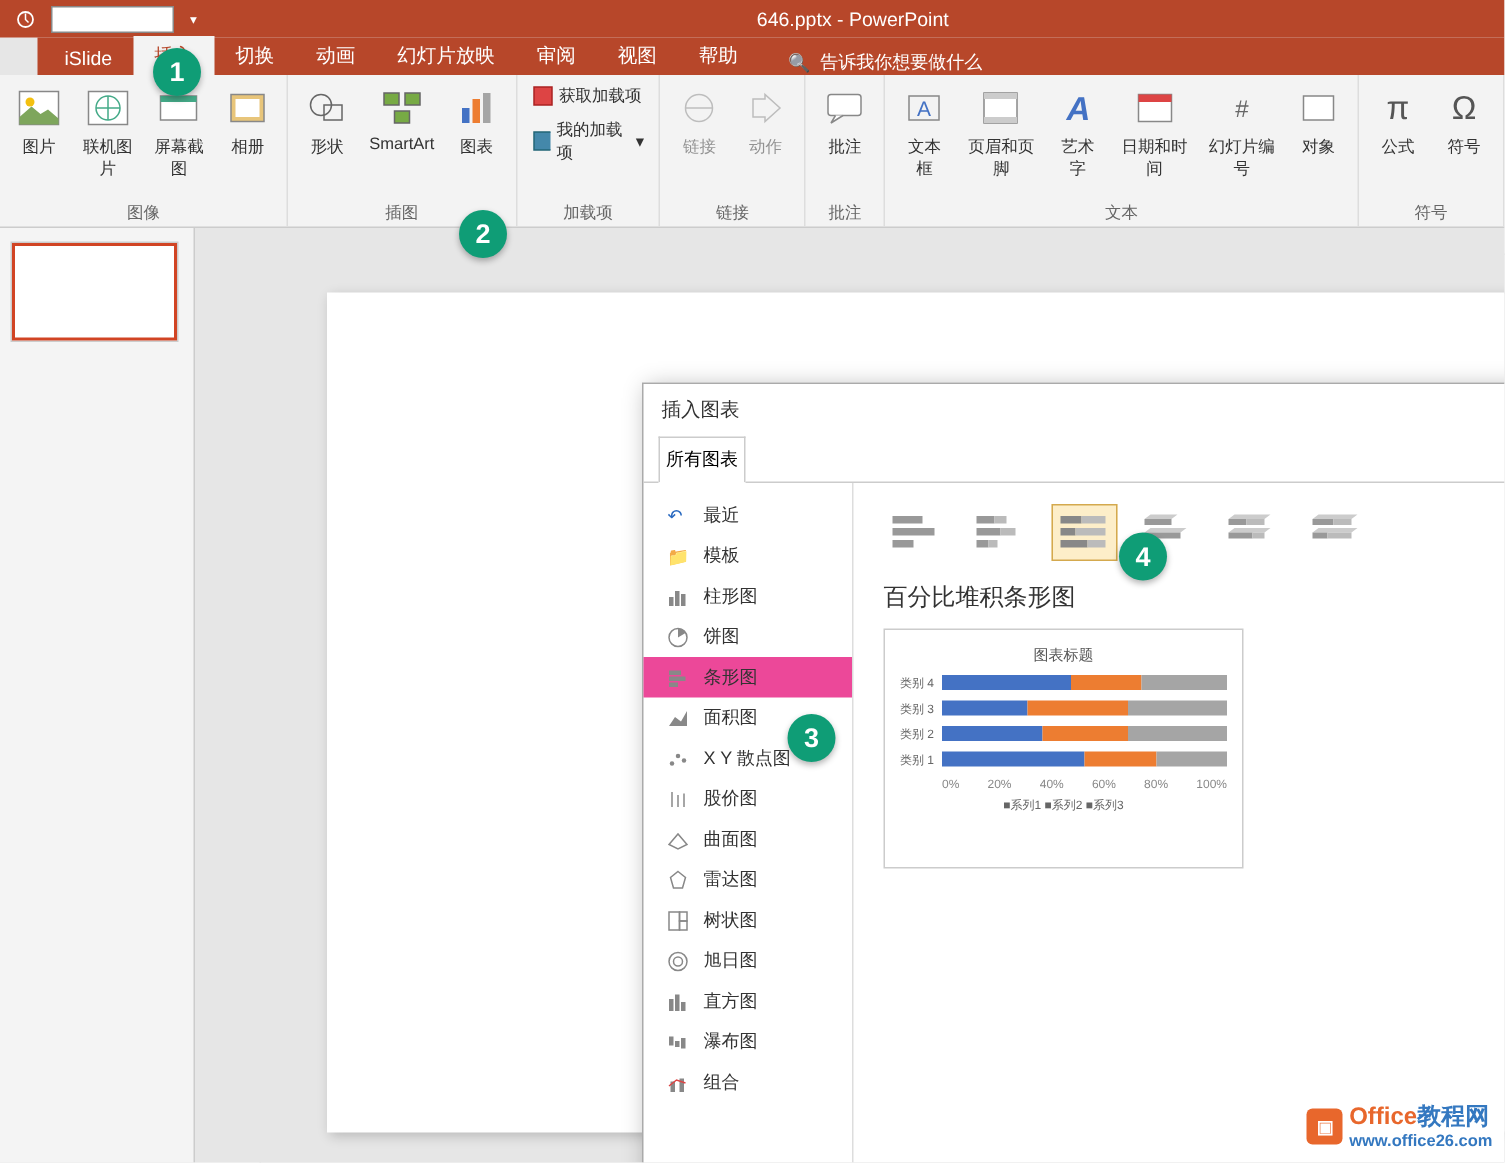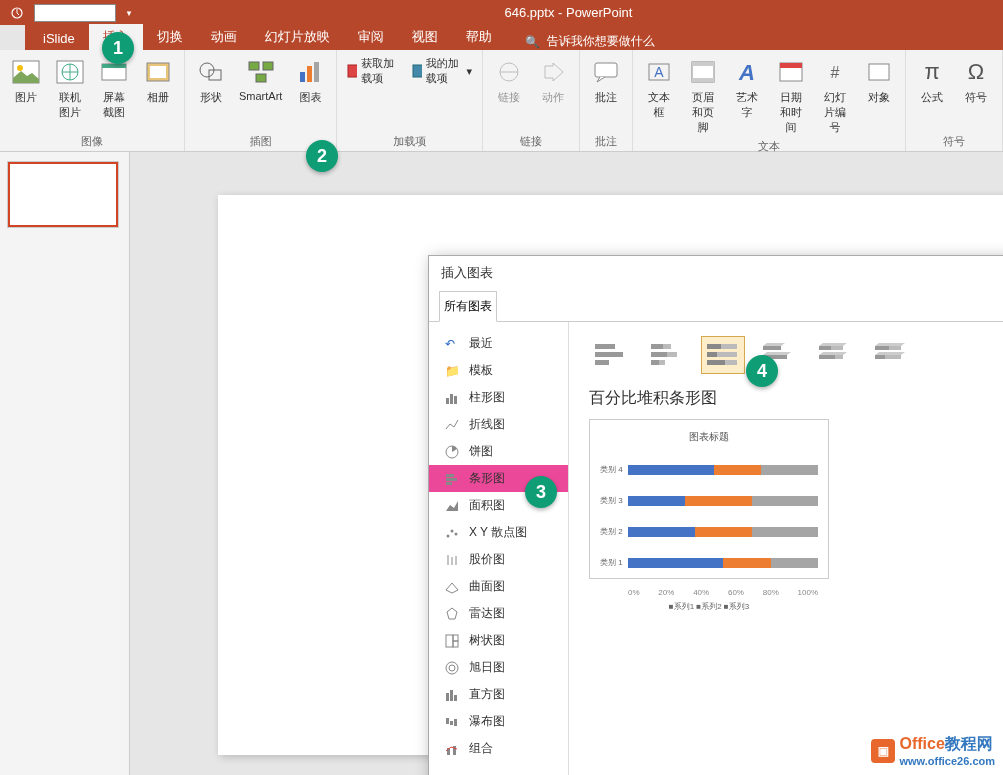--- a/index.html
+++ b/index.html
@@ -15,21 +15,21 @@
 .tab { padding:4px 14px; font-size:13px; cursor:pointer; position:relative; }
 .tab.active { background:#f3f3f3; color:#b7472a; }
 
 .ribbon { height:102px; background:#f3f3f3; border-bottom:1px solid #ccc; display:flex; }
 .group { border-right:1px solid #ddd; display:flex; flex-direction:column; padding:4px 6px 2px; }
 .group-body { flex:1; display:flex; gap:4px; align-items:flex-start; }
 .group-label { text-align:center; color:#666; font-size:11px; padding-top:2px; }
 .rbtn { display:flex; flex-direction:column; align-items:center; gap:2px; cursor:pointer; padding:2px 4px; min-width:40px; }
 .rbtn-icon { width:32px; height:32px; display:flex; align-items:center; justify-content:center; }
 .rbtn-label { font-size:11px; color:#333; text-align:center; }
-.rstack { display:flex; gap:4px; justify-content:center; }
+.rstack { display:flex; flex-direction:column; gap:4px; justify-content:center; }
 .rstack-item { display:flex; align-items:center; gap:4px; font-size:11px; color:#333; cursor:pointer; padding:2px 4px; }
 
 .tell-me { display:flex; align-items:center; gap:6px; color:#fff; font-size:12px; margin-left:20px; }
 
 .workspace { position:absolute; top:152px; left:0; right:0; bottom:0; display:flex; background:#e6e6e6; }
 .thumb-pane { width:130px; background:#f4f4f4; border-right:1px solid #ccc; padding:10px 8px; }
 .thumb { width:110px; height:65px; background:#fff; border:2px solid #d14424; box-shadow:0 0 0 1px #ccc; }
 
 .ruler-h { position:absolute; top:152px; left:174px; right:0; height:18px; background:#f4f4f4; border-bottom:1px solid #ccc; font-size:9px; color:#666; overflow:hidden; display:flex; align-items:center; padding-left:44px; gap:37px; }
 .ruler-v { position:absolute; top:170px; left:150px; width:24px; bottom:0; background:#f4f4f4; border-right:1px solid #ccc; font-size:9px; color:#666; display:flex; flex-direction:column; align-items:center; padding-top:25px; gap:37px; }
@@ -48,21 +48,21 @@
 .cat-item.sel { background:#ec4899; }
 .cat-icon { width:14px; height:14px; display:inline-block; }
 
 .chart-pane { flex:1; padding:14px 20px; }
 .subtype-row { display:flex; gap:12px; margin-bottom:14px; position:relative; }
 .subtype { width:44px; height:38px; border:1px solid transparent; display:flex; align-items:center; justify-content:center; cursor:pointer; }
 .subtype.sel { border:1px solid #d4a94e; background:#fdeec9; }
 .chart-title { font-size:16px; color:#333; margin-bottom:10px; }
 .preview { width:240px; height:160px; border:1px solid #ccc; padding:10px; background:#fff; }
 .preview-title { text-align:center; font-size:10px; color:#555; margin-bottom:6px; }
-.pbar-row { display:flex; align-items:center; margin:20px 0; gap:4px; }
+.pbar-row { display:flex; margin:6px 0; gap:4px; }
 .pbar-label { width:24px; font-size:8px; color:#666; }
 .pbar { flex:1; height:10px; display:flex; }
 .pseg1 { background:#4472c4; }
 .pseg2 { background:#ed7d31; }
 .pseg3 { background:#a5a5a5; }
 .paxis { display:flex; justify-content:space-between; font-size:8px; color:#888; padding-left:28px; }
 .plegend { text-align:center; font-size:8px; color:#666; margin-top:4px; }
 
 .marker { position:absolute; width:32px; height:32px; border-radius:50%; background:#0f9d76; color:#fff; display:flex; align-items:center; justify-content:center; font-size:18px; font-weight:bold; box-shadow:0 2px 4px rgba(0,0,0,.3); z-index:100; }
 
@@ -377,28 +377,20 @@
                   <rect x="1" y="7" width="3" height="6" fill="#888"></rect>
                   <rect x="5" y="3" width="3" height="10" fill="#888"></rect>
                   <rect x="9" y="5" width="3" height="8" fill="#888"></rect>
                 </svg>
               </span>
               <span>柱形图</span>
             </div>
           <div class="cat-item">
               <span class="cat-icon">
                 <svg width="14" height="14">
-                  <path d="M1 11l4-5 4 3 4-7" fill="none" stroke="#888"></path>
-                </svg>
-              </span>
-              <span>折线图</span>
-            </div>
-          <div class="cat-item">
-              <span class="cat-icon">
-                <svg width="14" height="14">
                   <circle cx="7" cy="7" r="6" fill="none" stroke="#888"></circle>
                   <path d="M7 7V1a6 6 0 0 1 5 3z" fill="#888"></path>
                 </svg>
               </span>
               <span>饼图</span>
             </div>
           <div class="cat-item sel">
               <span class="cat-icon">
                 <svg width="14" height="14">
                   <rect x="1" y="2" width="8" height="3" fill="#888"></rect>

